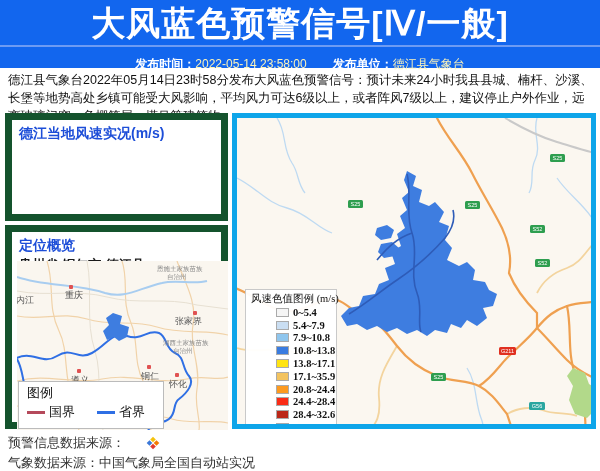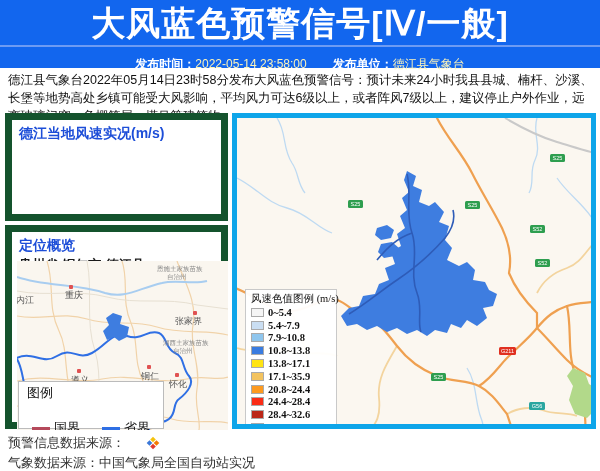--- a/index.html
+++ b/index.html
@@ -24,32 +24,32 @@
   .panel-wind{left:5px;top:113px;width:223px;height:108px;}
   .panel-loc{left:5px;top:225px;width:223px;height:204px;}
   .panel-title{color:#1d4ed8;font-size:14px;font-weight:bold;padding:5px 0 0 7px;}
   .panel-sub{color:#1a1a1a;font-size:13px;font-weight:bold;padding:1px 0 2px 7px;}
 
   
   .mini-map{position:absolute;left:5px;top:29px;width:211px;height:169px;overflow:hidden;background:#faf6ef;}
   .mini-legend{position:absolute;left:1px;bottom:1px;width:146px;height:48px;background:#fff;
     border:1px solid #bbb;box-sizing:border-box;padding:2px 8px 0 8px;}
   .mini-legend-title{font-size:13px;color:#111;}
-  .mini-legend-items{display:flex;gap:22px;margin-top:17px;justify-content:center;}
+  .mini-legend-items{display:flex;gap:22px;margin-top:1px;}
   .mini-legend-item{display:flex;align-items:center;gap:4px;font-size:13px;color:#111;}
   .legend-line{display:inline-block;width:18px;height:3px;}
 
   
   .main-map{position:absolute;left:232px;top:113px;width:364px;height:316px;border:5px solid #0ea5e9;
     box-sizing:border-box;background:#fbf7f0;overflow:hidden;}
 
   .wind-legend{position:absolute;left:8px;top:171px;width:92px;background:rgba(255,255,255,.96);
     border:1px solid #c9c9c9;box-sizing:border-box;padding:2px 5px 3px 5px;}
   .wind-legend-title{font-size:10.5px;color:#111;font-family:"Liberation Serif",serif;white-space:nowrap;}
-  .wind-row{display:flex;align-items:center;gap:4px;height:12.8px;}
+  .wind-row{display:flex;align-items:center;gap:4px;height:12.8px;margin-left:25px;}
   .wind-swatch{width:13px;height:9px;border:1px solid #aaa;box-sizing:border-box;flex:0 0 auto;}
   .wind-range{font-size:10.5px;font-weight:bold;color:#111;font-family:"Liberation Serif",serif;white-space:nowrap;}
 
   
   .footer{position:absolute;left:8px;top:433px;font-size:13px;color:#333;}
   .footer-line{height:20px;line-height:20px;display:flex;align-items:center;gap:18px;}
   .footer-logo{display:inline-block;margin:0 3px;}
 
   svg text{font-family:"Liberation Sans",sans-serif;}
 </style>

